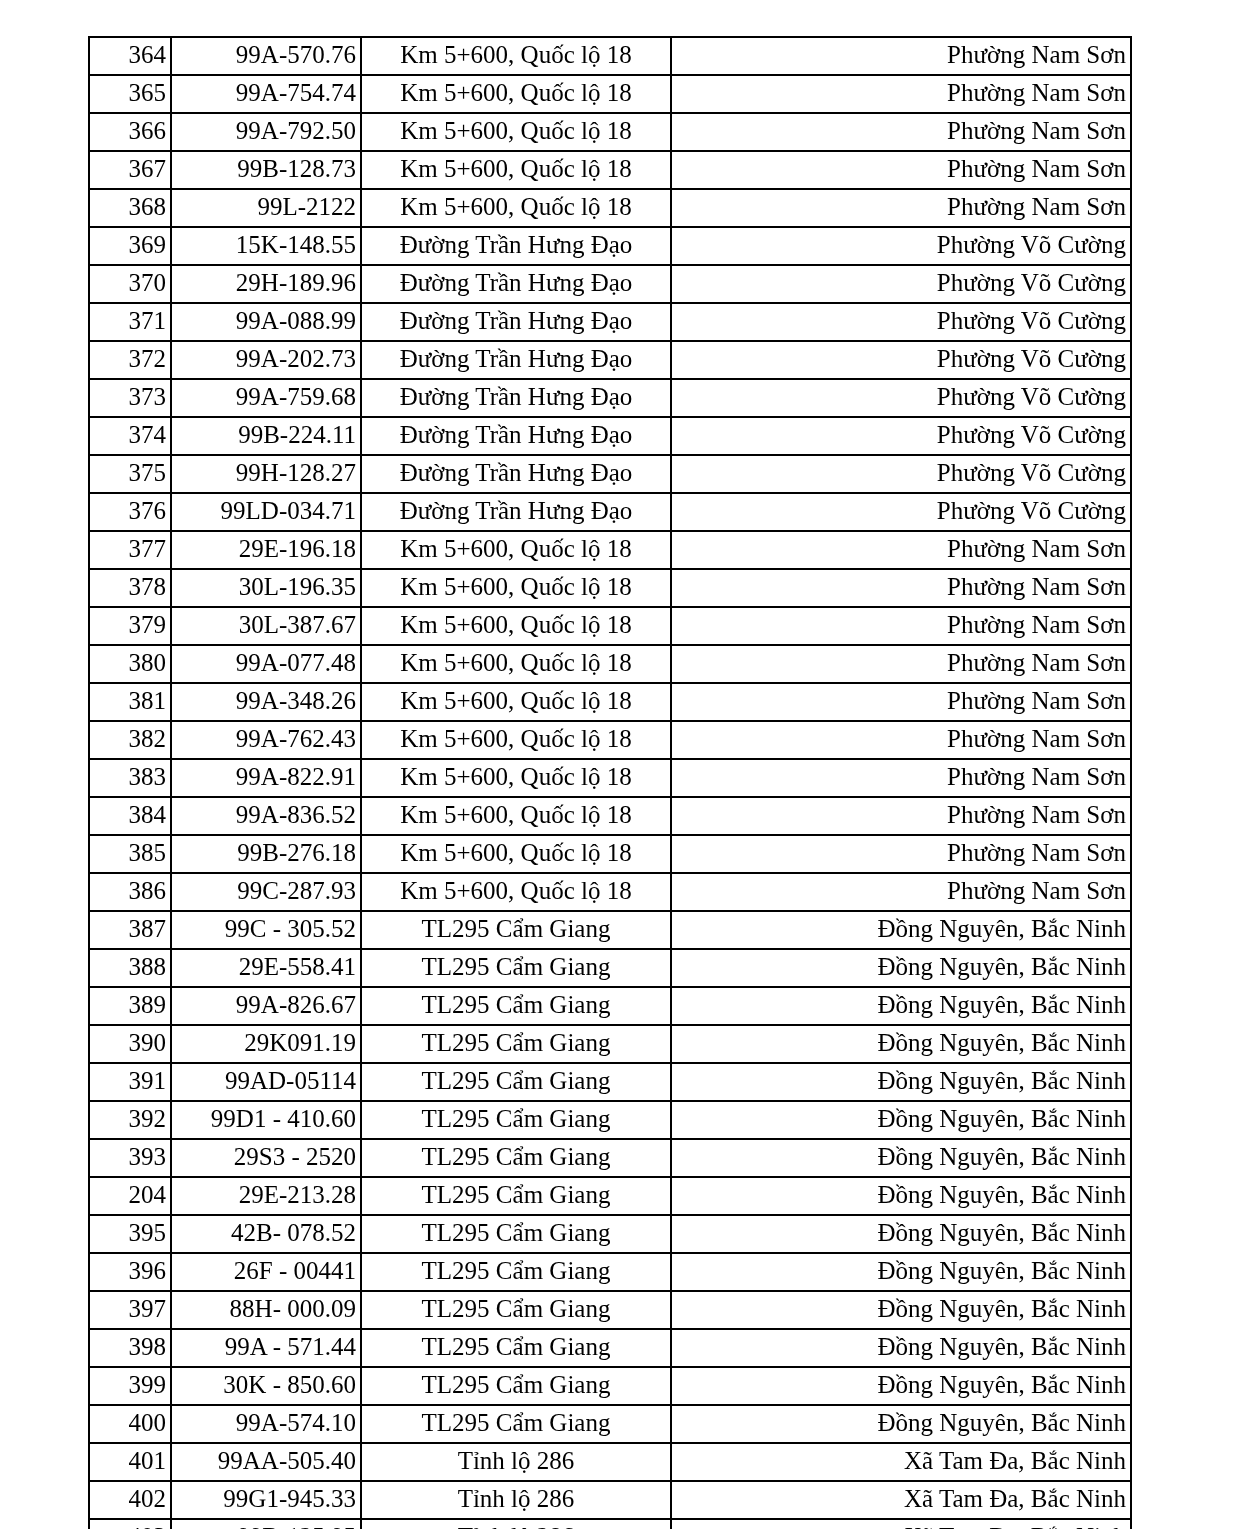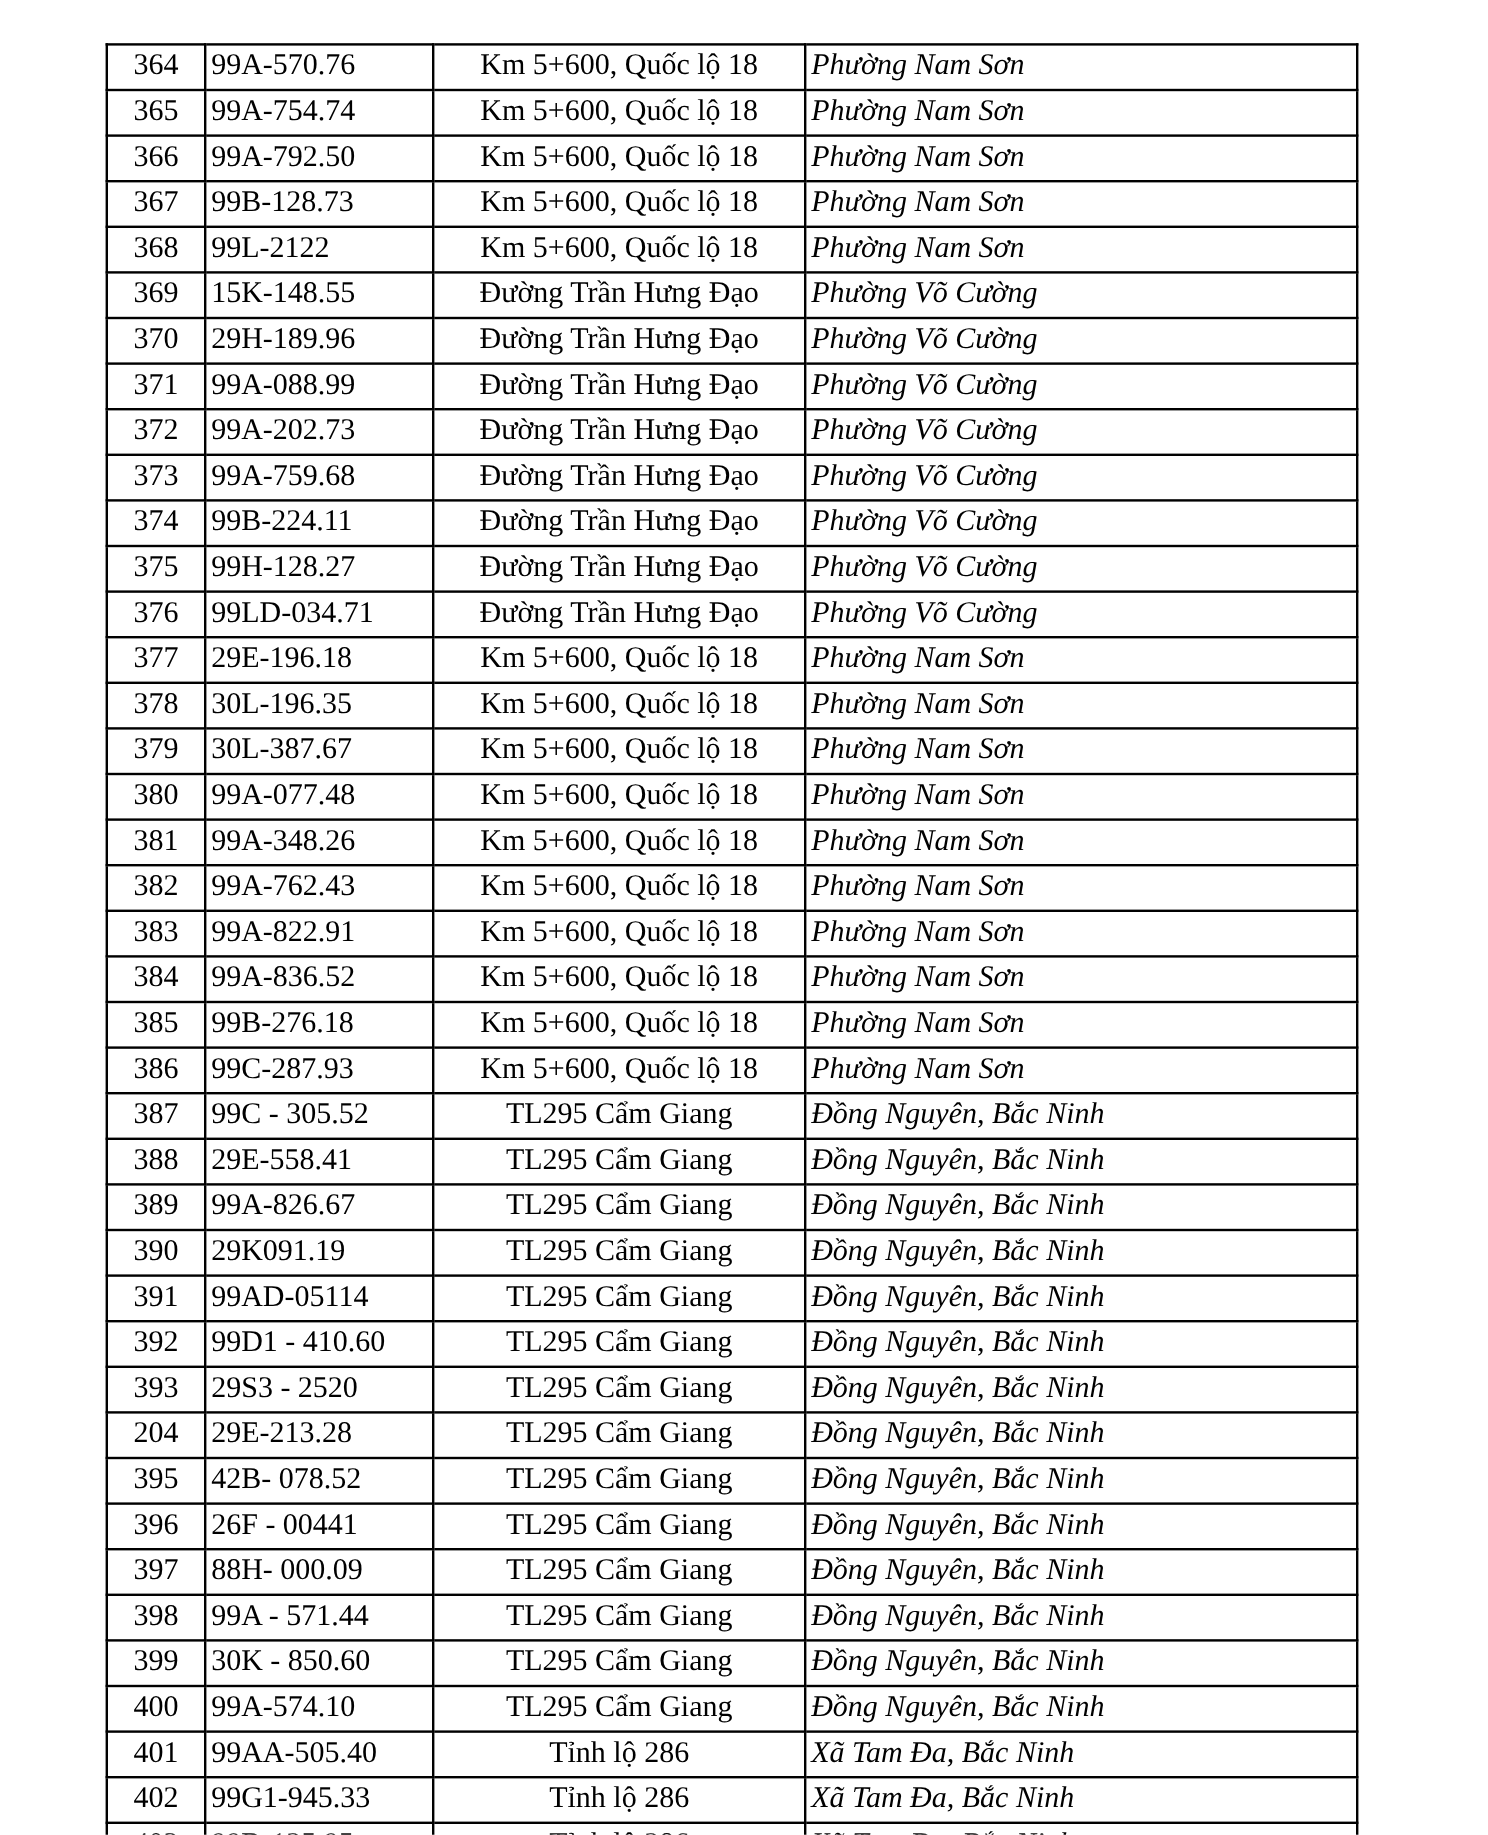--- a/index.html
+++ b/index.html
@@ -30,36 +30,35 @@
     font-size: 25px;
     line-height: 1.05;
     padding: 2px 4px 4px 4px;
     height: 30px;
     vertical-align: middle;
     white-space: nowrap;
     overflow: hidden;
   }
   td.col-no {
     width: 72px;
-    text-align: center;
+    text-align: right;
   }
   td.col-plate {
     width: 180px;
-    text-align: left;
+    text-align: right;
     margin-left: 16px;
   }
   td.col-location {
     width: 300px;
     text-align: center;
     border-radius: 16px;
   }
   td.col-ward {
     width: 450px;
-    text-align: left;
-    font-style: italic;
+    text-align: right;
   }
 </style>
 </head>
 <body>
 
 <div class="page">
   <table class="data-table">
     <tbody>
         <tr>
           <td class="col-no">364</td>

